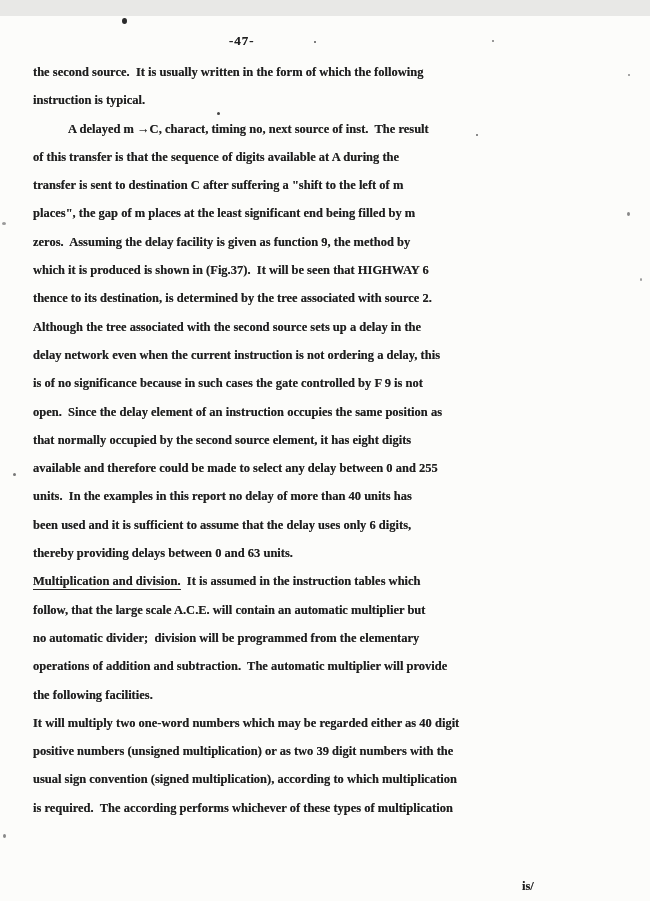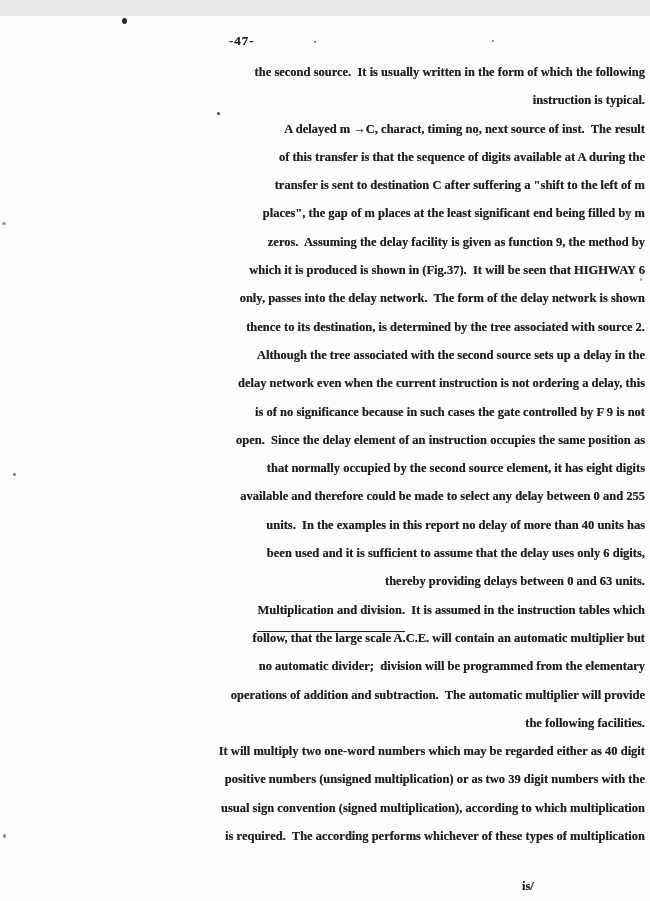--- a/index.html
+++ b/index.html
@@ -24,37 +24,36 @@
     font-size: 13px;
     font-weight: bold;
     letter-spacing: 1px;
     text-shadow: 0 0 0.6px rgba(25,25,25,0.65);
   }
   .body {
     position: absolute;
     top: 42px;
     left: 33px;
     width: 612px;
-    text-align: right;
   }
   .line {
     height: 28.3px;
     line-height: 28.3px;
     font-size: 12.5px;
     font-weight: bold;
     white-space: pre;
     letter-spacing: 0px;
     text-shadow: 0 0 0.6px rgba(25,25,25,0.6);
   }
   .line.indent {
     text-indent: 35px;
   }
   .underline {
     border-bottom: 1.6px solid #242424;
-    padding-bottom: 14px;
+    padding-bottom: 1px;
   }
   .catchword {
     position: absolute;
     top: 863px;
     left: 522px;
     font-size: 12.5px;
     font-weight: bold;
     text-shadow: 0 0 0.6px rgba(25,25,25,0.6);
   }
   .speck {
@@ -69,21 +68,20 @@
   <div class="page-number">-47-</div>
   <main class="body" id="body-lines">
       <div class="line">the second source.  It is usually written in the form of which the following</div>
       <div class="line">instruction is typical.</div>
       <div class="line indent">A delayed m →C, charact, timing no, next source of inst.  The result</div>
       <div class="line">of this transfer is that the sequence of digits available at A during the</div>
       <div class="line">transfer is sent to destination C after suffering a "shift to the left of m</div>
       <div class="line">places", the gap of m places at the least significant end being filled by m</div>
       <div class="line">zeros.  Assuming the delay facility is given as function 9, the method by</div>
       <div class="line">which it is produced is shown in (Fig.37).  It will be seen that HIGHWAY 6</div>
-      <div class="line">only, passes into the delay network.  The form of the delay network is shown</div>
       <div class="line">thence to its destination, is determined by the tree associated with source 2.</div>
       <div class="line">Although the tree associated with the second source sets up a delay in the</div>
       <div class="line">delay network even when the current instruction is not ordering a delay, this</div>
       <div class="line">is of no significance because in such cases the gate controlled by F 9 is not</div>
       <div class="line">open.  Since the delay element of an instruction occupies the same position as</div>
       <div class="line">that normally occupied by the second source element, it has eight digits</div>
       <div class="line">available and therefore could be made to select any delay between 0 and 255</div>
       <div class="line">units.  In the examples in this report no delay of more than 40 units has</div>
       <div class="line">been used and it is sufficient to assume that the delay uses only 6 digits,</div>
       <div class="line">thereby providing delays between 0 and 63 units.</div>

